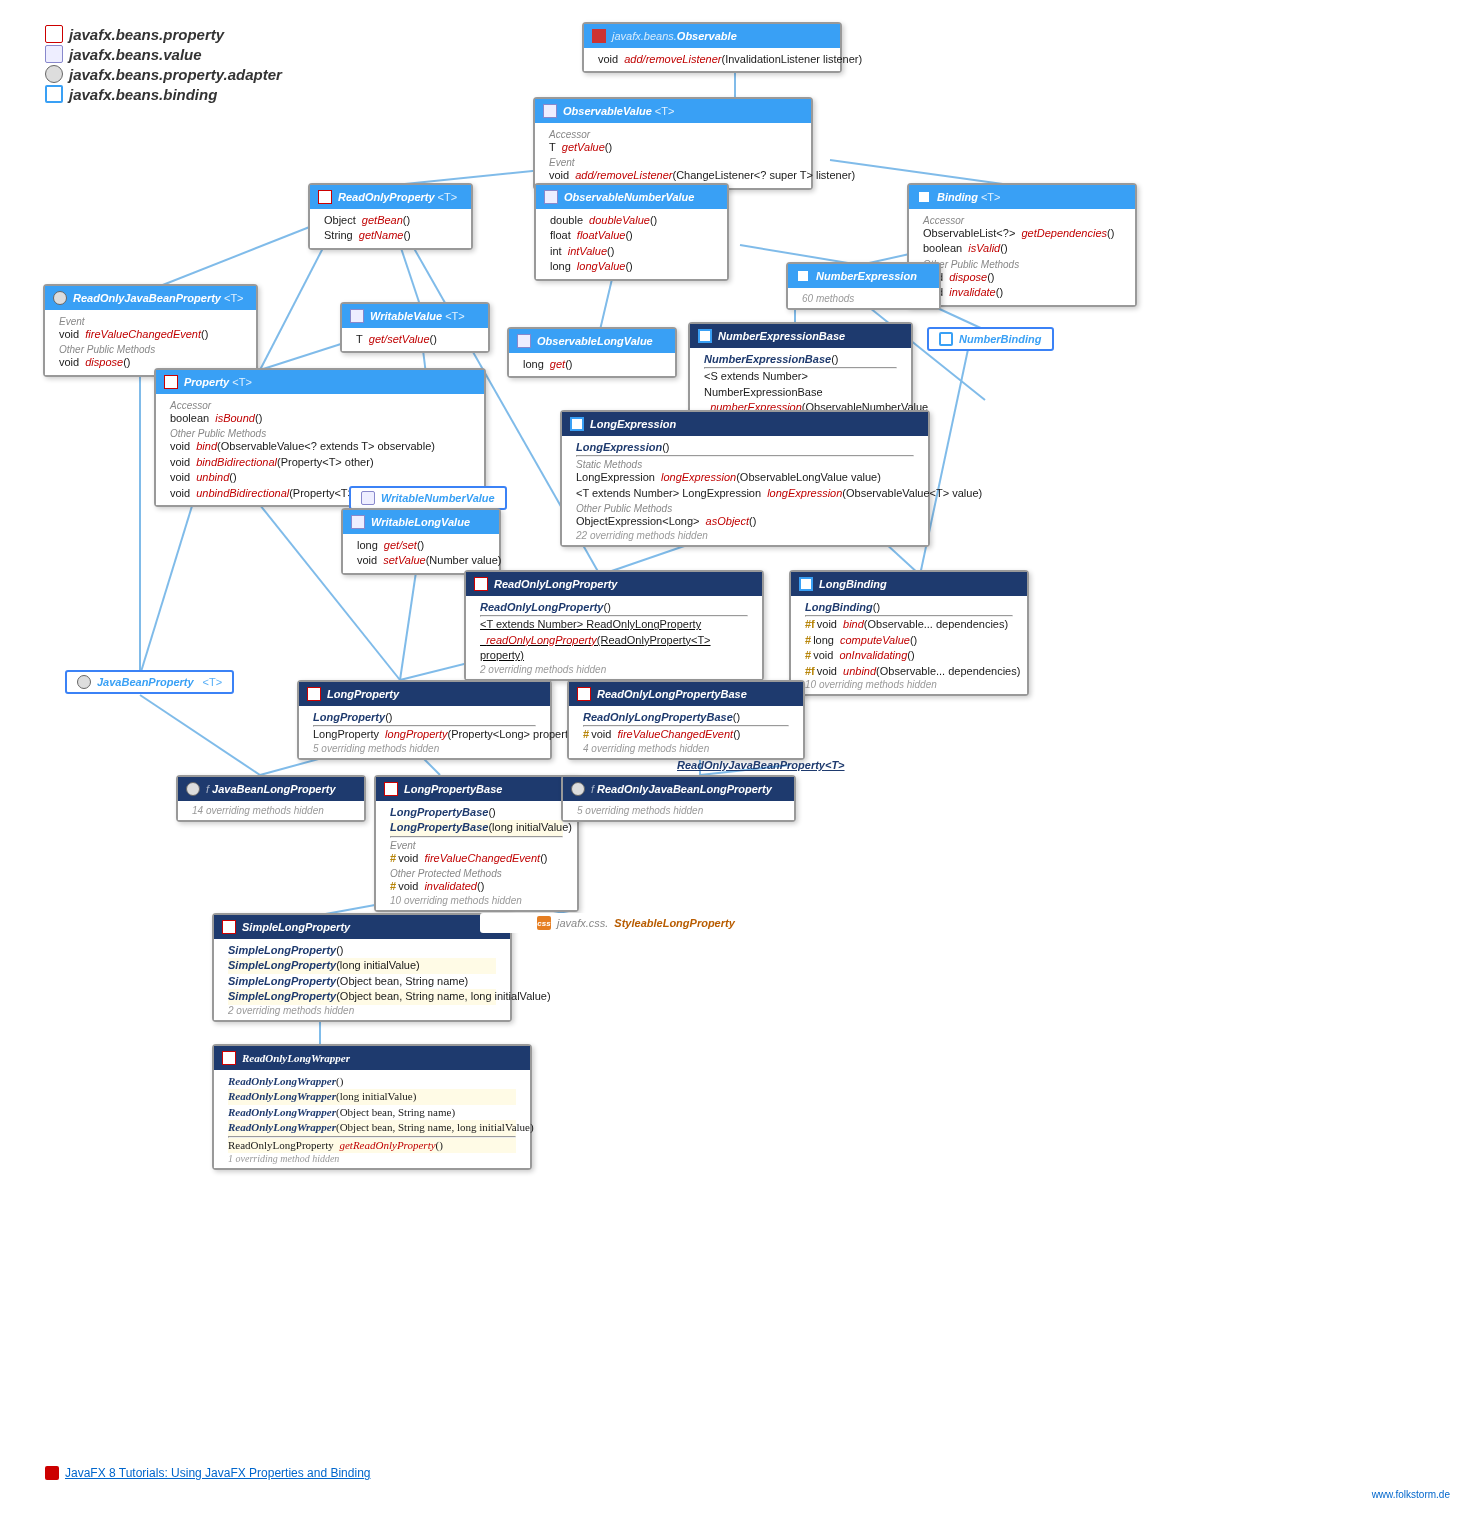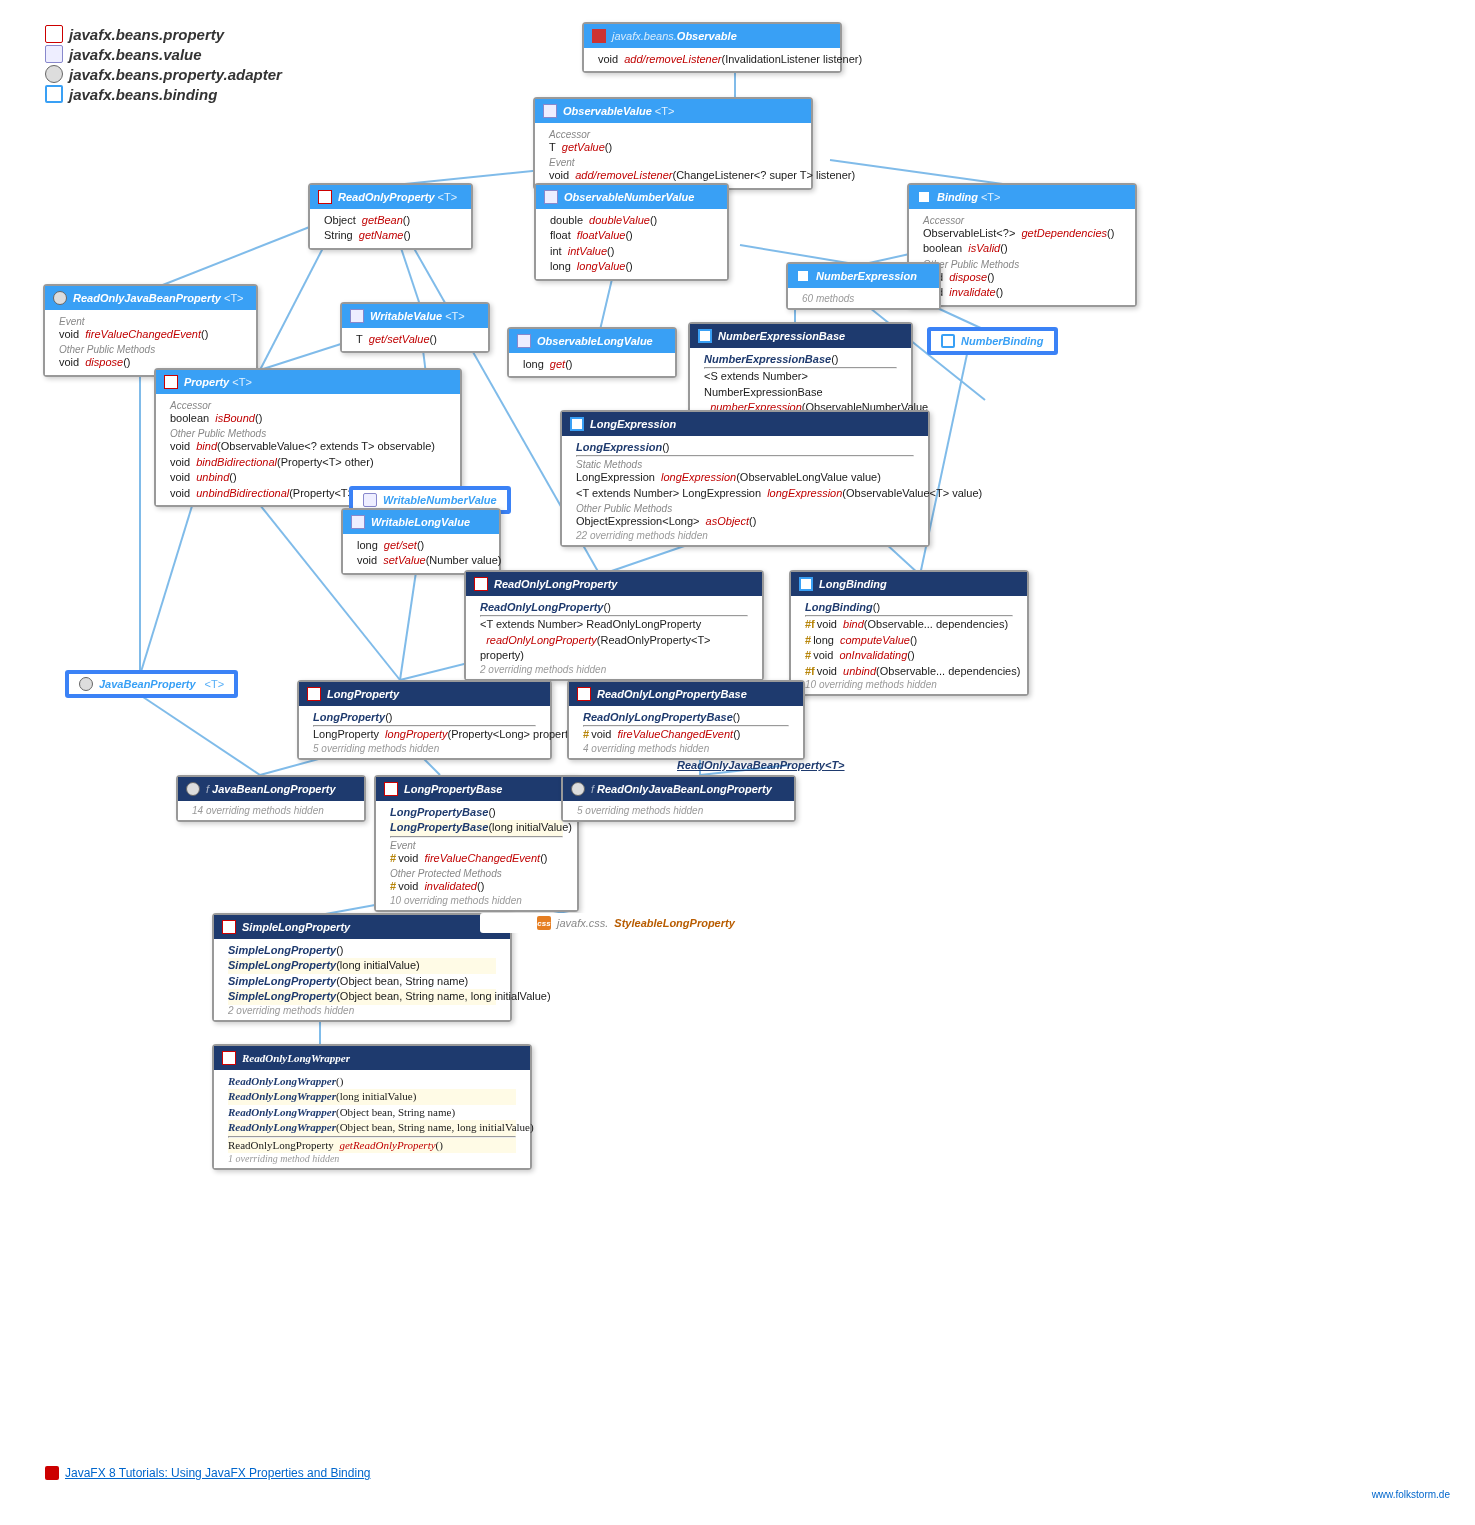--- a/index.html
+++ b/index.html
@@ -55,21 +55,21 @@
   }
   .method-row { white-space: nowrap; line-height: 1.4; }
   .ret { color: #1a1a1a; margin-right: 3px; }
   .mname { color: #c00000; font-style: italic; }
   .mname.constructor { color: #1e3a6e; font-weight: bold; }
   .param { color: #1a1a1a; }
   .hidden-note { color: #999; font-style: italic; font-size: 10px; }
   .prot { color: #b8860b; font-weight: bold; margin-right: 2px; }
   .stub-box {
     position: absolute;
-    border: 4px solid #3b82f6;
+    border: 2px solid #3b82f6;
     border-radius: 3px;
     padding: 3px 10px;
     background: #fff;
     color: #39a0f5;
     font-style: italic;
     font-weight: bold;
     display: flex;
     align-items: center;
     gap: 6px;
   }
@@ -287,21 +287,21 @@
     <div class="method-row" style="white-space:normal;"><span class="ret">&lt;S extends Number&gt; NumberExpressionBase</span><br>&nbsp;&nbsp;<span class="mname">numberExpression</span><span class="param">(ObservableNumberValue value)</span></div>
     <div class="hidden-note">43 overriding methods hidden</div>
   </div>
 </div>
 
 <div class="stub-box" style="top:327px;left:927px;">
   <span class="icon-box" style="width:14px;height:14px;background:#fff;border:2px solid #39a0f5;"></span>
   <span>NumberBinding</span>
 </div>
 
-<div class="class-box" style="top:368px;left:154px;width:308px;">
+<div class="class-box" style="top:368px;left:154px;width:332px;">
   <div class="class-header">
       <span class="ic" style="background:#fff;border:1px solid #c00;"></span>
     <span>Property</span>
       <span class="generic">&lt;T&gt;</span>
   </div>
   <div class="class-body">
     <div class="section-label">Accessor</div>
     <div class="method-row"><span class="ret">boolean</span> <span class="mname">isBound</span><span class="param">()</span></div>
     <div class="section-label">Other Public Methods</div>
     <div class="method-row"><span class="ret">void</span> <span class="mname">bind</span><span class="param">(ObservableValue&lt;? extends T&gt; observable)</span></div>
@@ -345,21 +345,21 @@
 </div>
 
 <div class="class-box" style="top:570px;left:464px;width:300px;">
   <div class="class-header dark">
       <span class="ic" style="background:#fff;border:1px solid #c00;"></span>
     <span>ReadOnlyLongProperty</span>
   </div>
   <div class="class-body">
     <div class="method-row"><span class="mname constructor">ReadOnlyLongProperty</span><span class="param">()</span></div>
     <hr>
-    <div class="method-row" style="white-space:normal;"><span class="ret">&lt;T extends Number&gt; ReadOnlyLongProperty</span><br>&nbsp;&nbsp;<span class="mname">readOnlyLongProperty</span><span class="param">(ReadOnlyProperty&lt;T&gt; property)</span></div>
+    <div class="method-row" style="white-space:normal;text-decoration:underline;"><span class="ret">&lt;T extends Number&gt; ReadOnlyLongProperty</span><br>&nbsp;&nbsp;<span class="mname">readOnlyLongProperty</span><span class="param">(ReadOnlyProperty&lt;T&gt; property)</span></div>
     <div class="hidden-note">2 overriding methods hidden</div>
   </div>
 </div>
 
 <div class="class-box" style="top:570px;left:789px;width:240px;">
   <div class="class-header dark">
       <span class="ic" style="background:#fff;border:2px solid #39a0f5;"></span>
     <span>LongBinding</span>
   </div>
   <div class="class-body">

